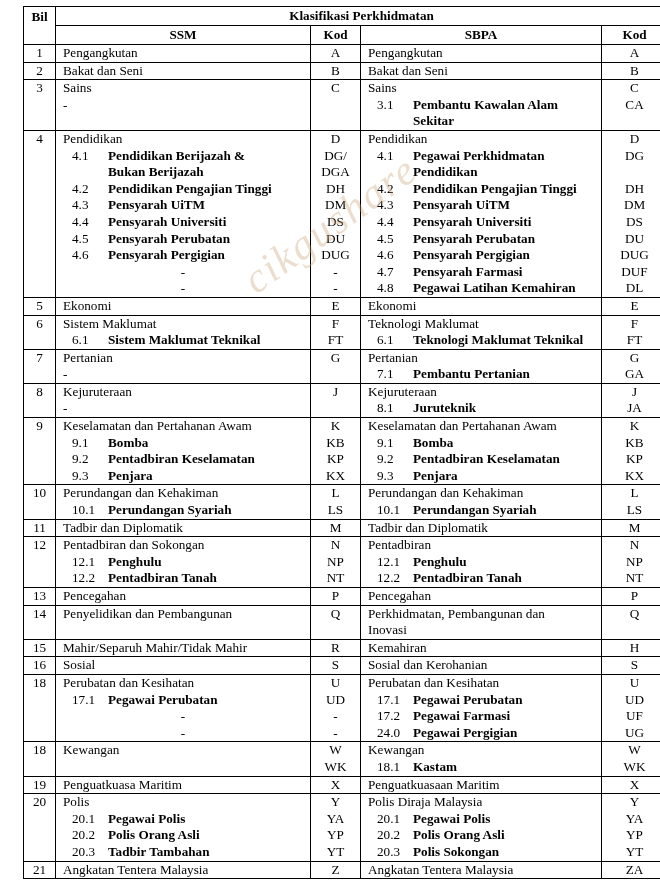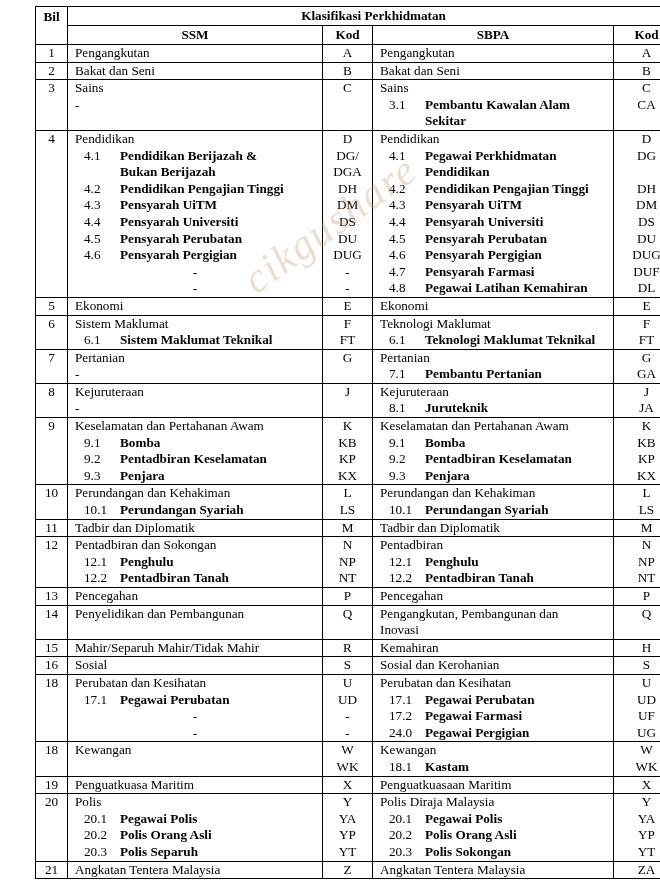--- a/index.html
+++ b/index.html
@@ -3,21 +3,21 @@
 <meta charset="utf-8">
 <style>
   * { margin: 0; padding: 0; box-sizing: border-box; }
   html, body { background: #ffffff; }
   body {
     width: 660px; height: 889px;
     font-family: "Liberation Serif", serif;
     font-size: 13.2px; color: #000;
     position: relative; overflow: hidden;
   }
-  .page { position: absolute; left: 12px; top: 0; width: 572px; height: 889px; padding: 6px 23px; }
+  .page { position: absolute; left: 0; top: 0; width: 572px; height: 889px; padding: 6px 23px; }
   table { border-collapse: collapse; width: 644px; table-layout: fixed; }
   th { border: 1px solid #000; font-weight: bold; text-align: center; line-height: 18px; padding: 0; }
   th.bil-h { vertical-align: top; padding-top: 1px; }
   td { border-left: 1px solid #000; border-right: 1px solid #000; vertical-align: top; padding: 0; line-height: 16.6px; }
   tbody { border-top: 1px solid #000; border-bottom: 1px solid #000; }
   td.bil { text-align: center; }
   td.kod { text-align: center; white-space: pre-line; }
   td.main-label { padding-left: 7px; padding-right: 3px; white-space: pre-line; margin-left: 32px; }
   td.dash-left { padding-left: 7px; }
   td.dash-center { text-align: center; }
@@ -438,21 +438,21 @@
           <td class="kod">P</td>
           <td class="main-label">Pencegahan</td>
           <td class="kod">P</td>
         </tr>
       </tbody>
       <tbody>
         <tr>
           <td class="bil" rowspan="1">14</td>
           <td class="main-label">Penyelidikan dan Pembangunan</td>
           <td class="kod">Q</td>
-          <td class="main-label">Pengangkutan, Pembangunan dan
+          <td class="main-label">Perkhidmatan, Pembangunan dan
 Inovasi</td>
           <td class="kod">Q</td>
         </tr>
       </tbody>
       <tbody>
         <tr>
           <td class="bil" rowspan="1">15</td>
           <td class="main-label">Mahir/Separuh Mahir/Tidak Mahir</td>
           <td class="kod">R</td>
           <td class="main-label">Kemahiran</td>
@@ -581,21 +581,21 @@
               <span class="num">20.2</span>
               <span class="txt">Polis Orang Asli</span>
             </div>
           </td>
           <td class="kod">YP</td>
         </tr>
         <tr>
           <td>
             <div class="sub">
               <span class="num">20.3</span>
-              <span class="txt">Polis Separuh</span>
+              <span class="txt">Tadbir Tambahan</span>
             </div>
           </td>
           <td class="kod">YT</td>
           <td>
             <div class="sub">
               <span class="num">20.3</span>
               <span class="txt">Polis Sokongan</span>
             </div>
           </td>
           <td class="kod">YT</td>

